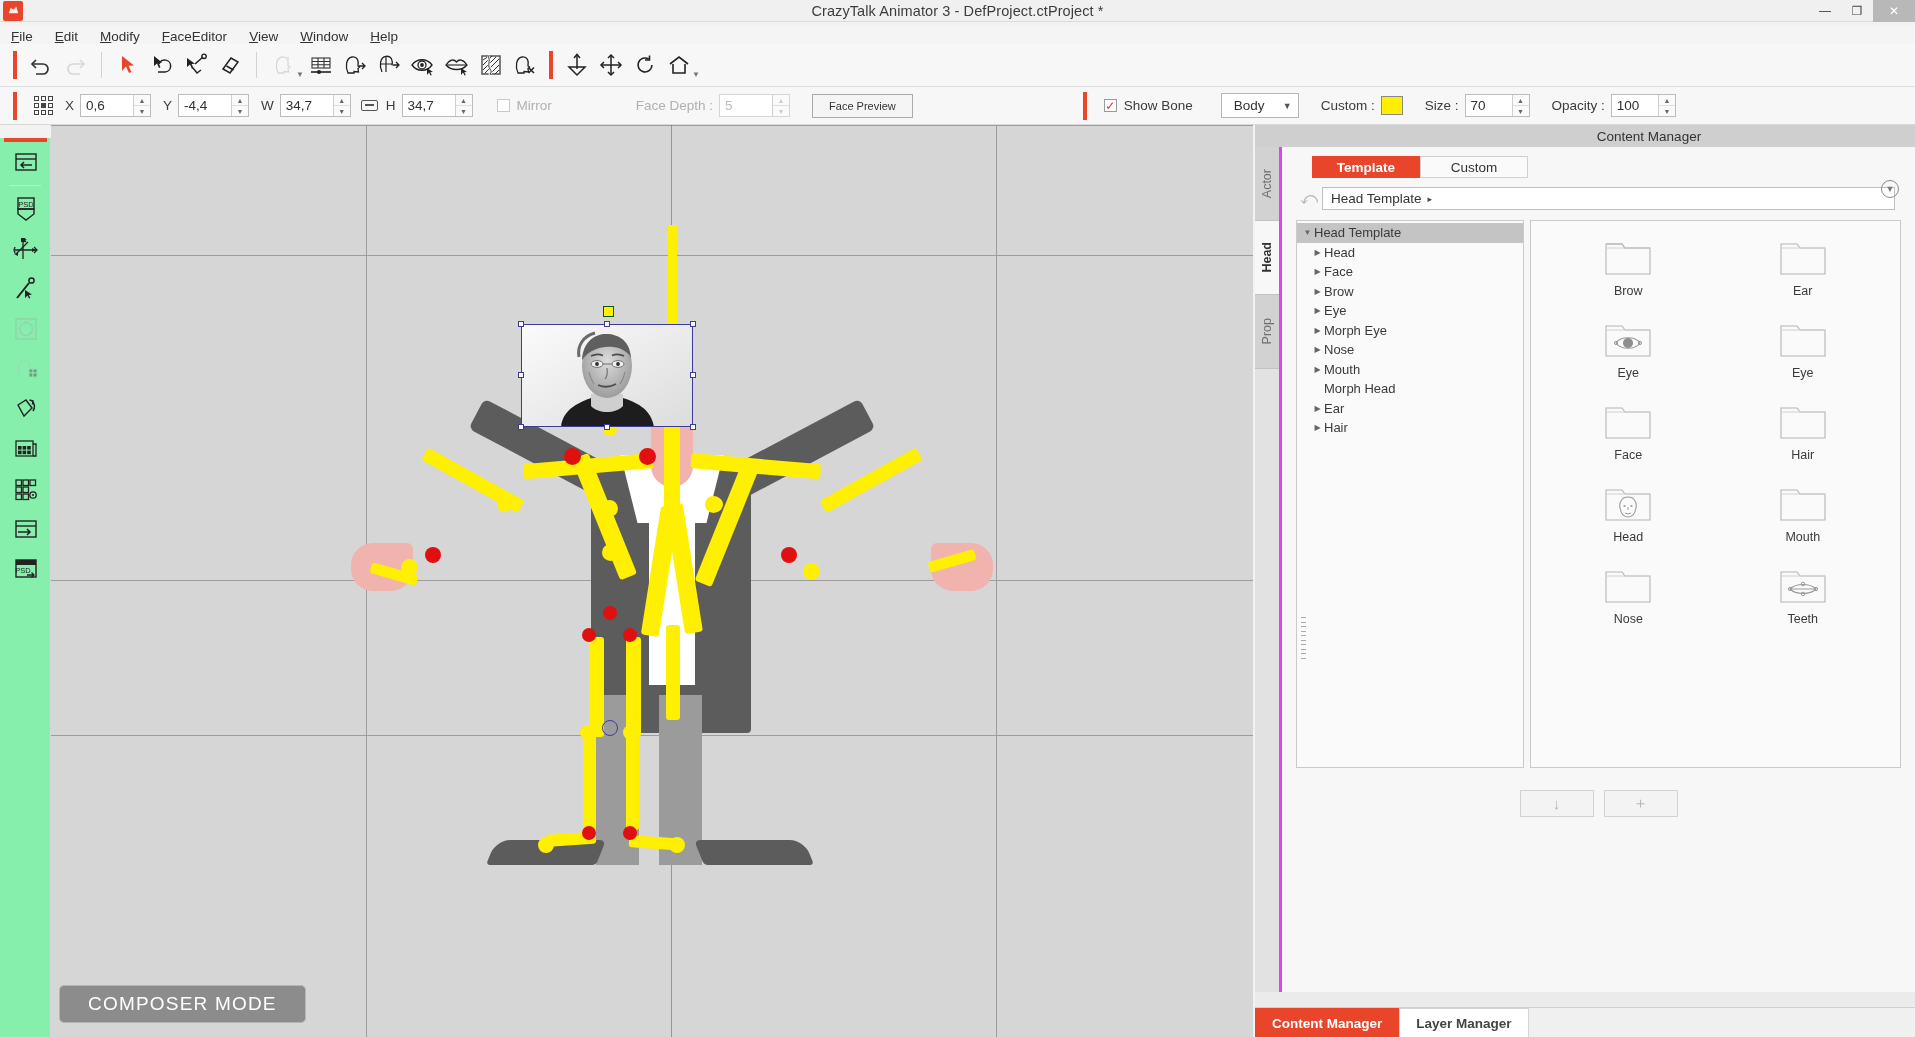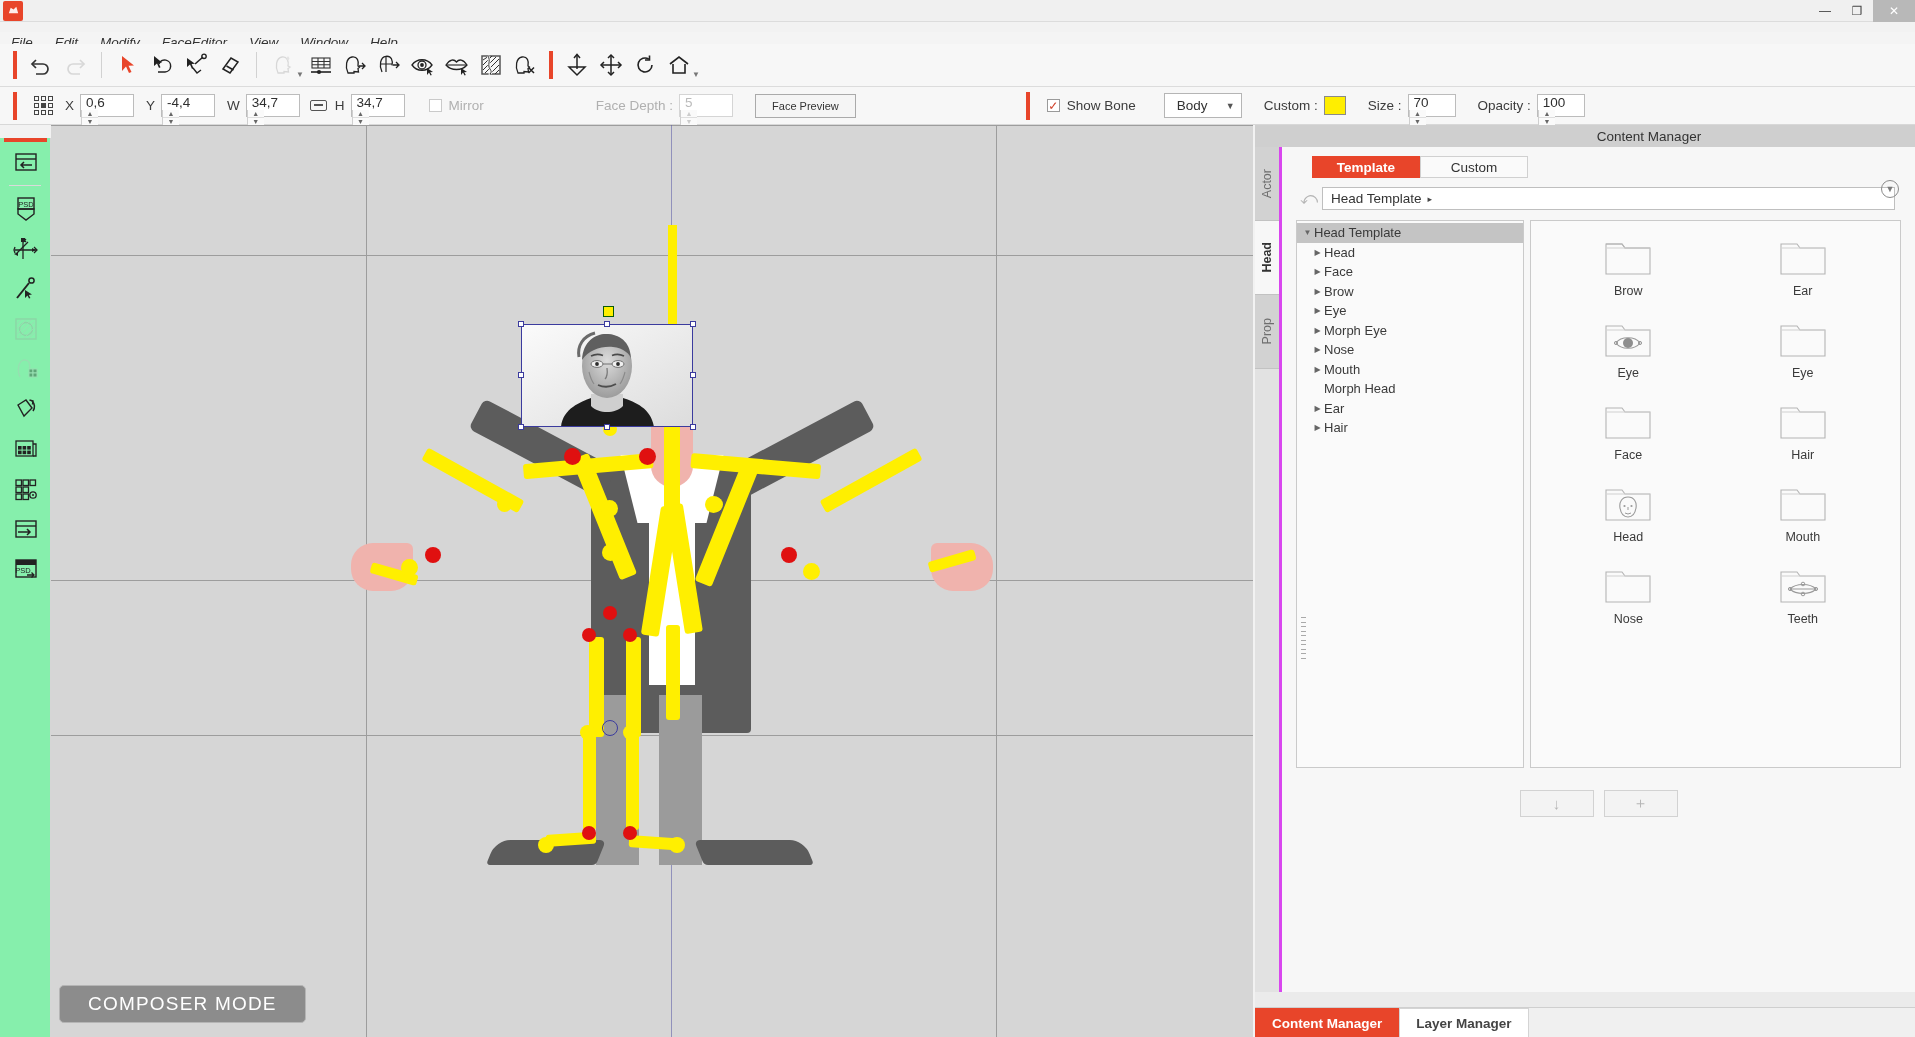--- a/index.html
+++ b/index.html
@@ -31,24 +31,23 @@
   }
   .winbtns { position: absolute; right: 0; top: 0; height: 22px; display: flex; }
   .winbtn {
     width: 32px; height: 22px; display: flex; align-items: center; justify-content: center;
     color: #444; font-size: 12px;
   }
   .winbtn.close { background: #b8b8b8; color: #fff; width: 42px; }
 
   
   .menubar {
-    position: absolute; left: 0; top: 32px; width: 1915px; height: 22px;
+    position: absolute; left: 0; top: 26px; width: 1915px; height: 22px;
     background: #f4f4f4; display: flex; align-items: center;
     border-bottom: 1px solid #e2e2e2;
-    font-style: italic;
   }
   .menu-item {
     padding: 2px 11px; font-size: 13.5px; color: #333; cursor: default;
   }
   .menu-item u { text-decoration: underline; }
 
   
   .toolbar {
     position: absolute; left: 0; top: 44px; width: 1915px; height: 43px;
     background: #f7f7f7; border-bottom: 1px solid #dcdcdc;
@@ -67,21 +66,21 @@
   
   .propbar {
     position: absolute; left: 0; top: 87px; width: 1915px; height: 38px;
     background: #f7f7f7; border-bottom: 1px solid #d8d8d8;
     display: flex; align-items: center; padding-left: 6px;
   }
   .pb-label { font-size: 13.5px; color: #3c3c3c; margin: 0 6px 0 12px; }
   .pb-label.dim { color: #b0b0b0; }
   .spin {
     display: flex; align-items: stretch; height: 23px;
-    border: 1px solid #bcbcbc; background: #fff; flex-direction: column;
+    border: 1px solid #bcbcbc; background: #fff;
   }
   .spin .val {
     width: 52px; padding: 0 5px; display: flex; align-items: center;
     font-size: 13.5px; color: #2f2f2f; background: #fff;
   }
   .spin.dim { border-color: #d5d5d5; }
   .spin.dim .val { color: #bbb; }
   .spin .arrows {
     width: 17px; border-left: 1px solid #cfcfcf; display: flex;
     flex-direction: column; background: #fafafa;
@@ -272,20 +271,21 @@
 <body>
 
 <div id="app">
 
   <div class="titlebar">
     <div class="app-logo">
       <svg width="15" height="15" viewBox="0 0 16 16">
           <path d="M3 11 L5 5 L8 7 L11 4 L13 11 Z" fill="#fff" opacity=".9"></path>
         </svg>
     </div>
+    <div class="title-text">CrazyTalk Animator 3   - DefProject.ctProject *</div>
     <div class="winbtns">
       <div class="winbtn">—</div>
       <div class="winbtn">❐</div>
       <div class="winbtn close">✕</div>
     </div>
   </div>
 
   <div class="menubar">
     <div class="menu-item"><u>F</u><span>ile</span></div>
     <div class="menu-item"><u>E</u><span>dit</span></div>
@@ -489,21 +489,21 @@
           <span>▲</span>
           <span>▼</span>
         </div>
     </div>
 
     <div style="display:flex;align-items:center;margin-left:24px">
       <span class="chk dim">✓</span>
       <span class="pb-label dim" style="margin:0">Mirror</span>
     </div>
 
-    <div class="pb-label dim" style="margin-left:112px">Face Depth :</div>
+    <div class="pb-label dim" style="margin-left:84px">Face Depth :</div>
     <div class="spin dim">
       <div class="val">5</div>
       <div class="arrows">
           <span style="color:#ccc">▲</span>
           <span style="color:#ccc">▼</span>
         </div>
     </div>
 
     <div class="btn" style="margin-left:22px">Face Preview</div>
 

